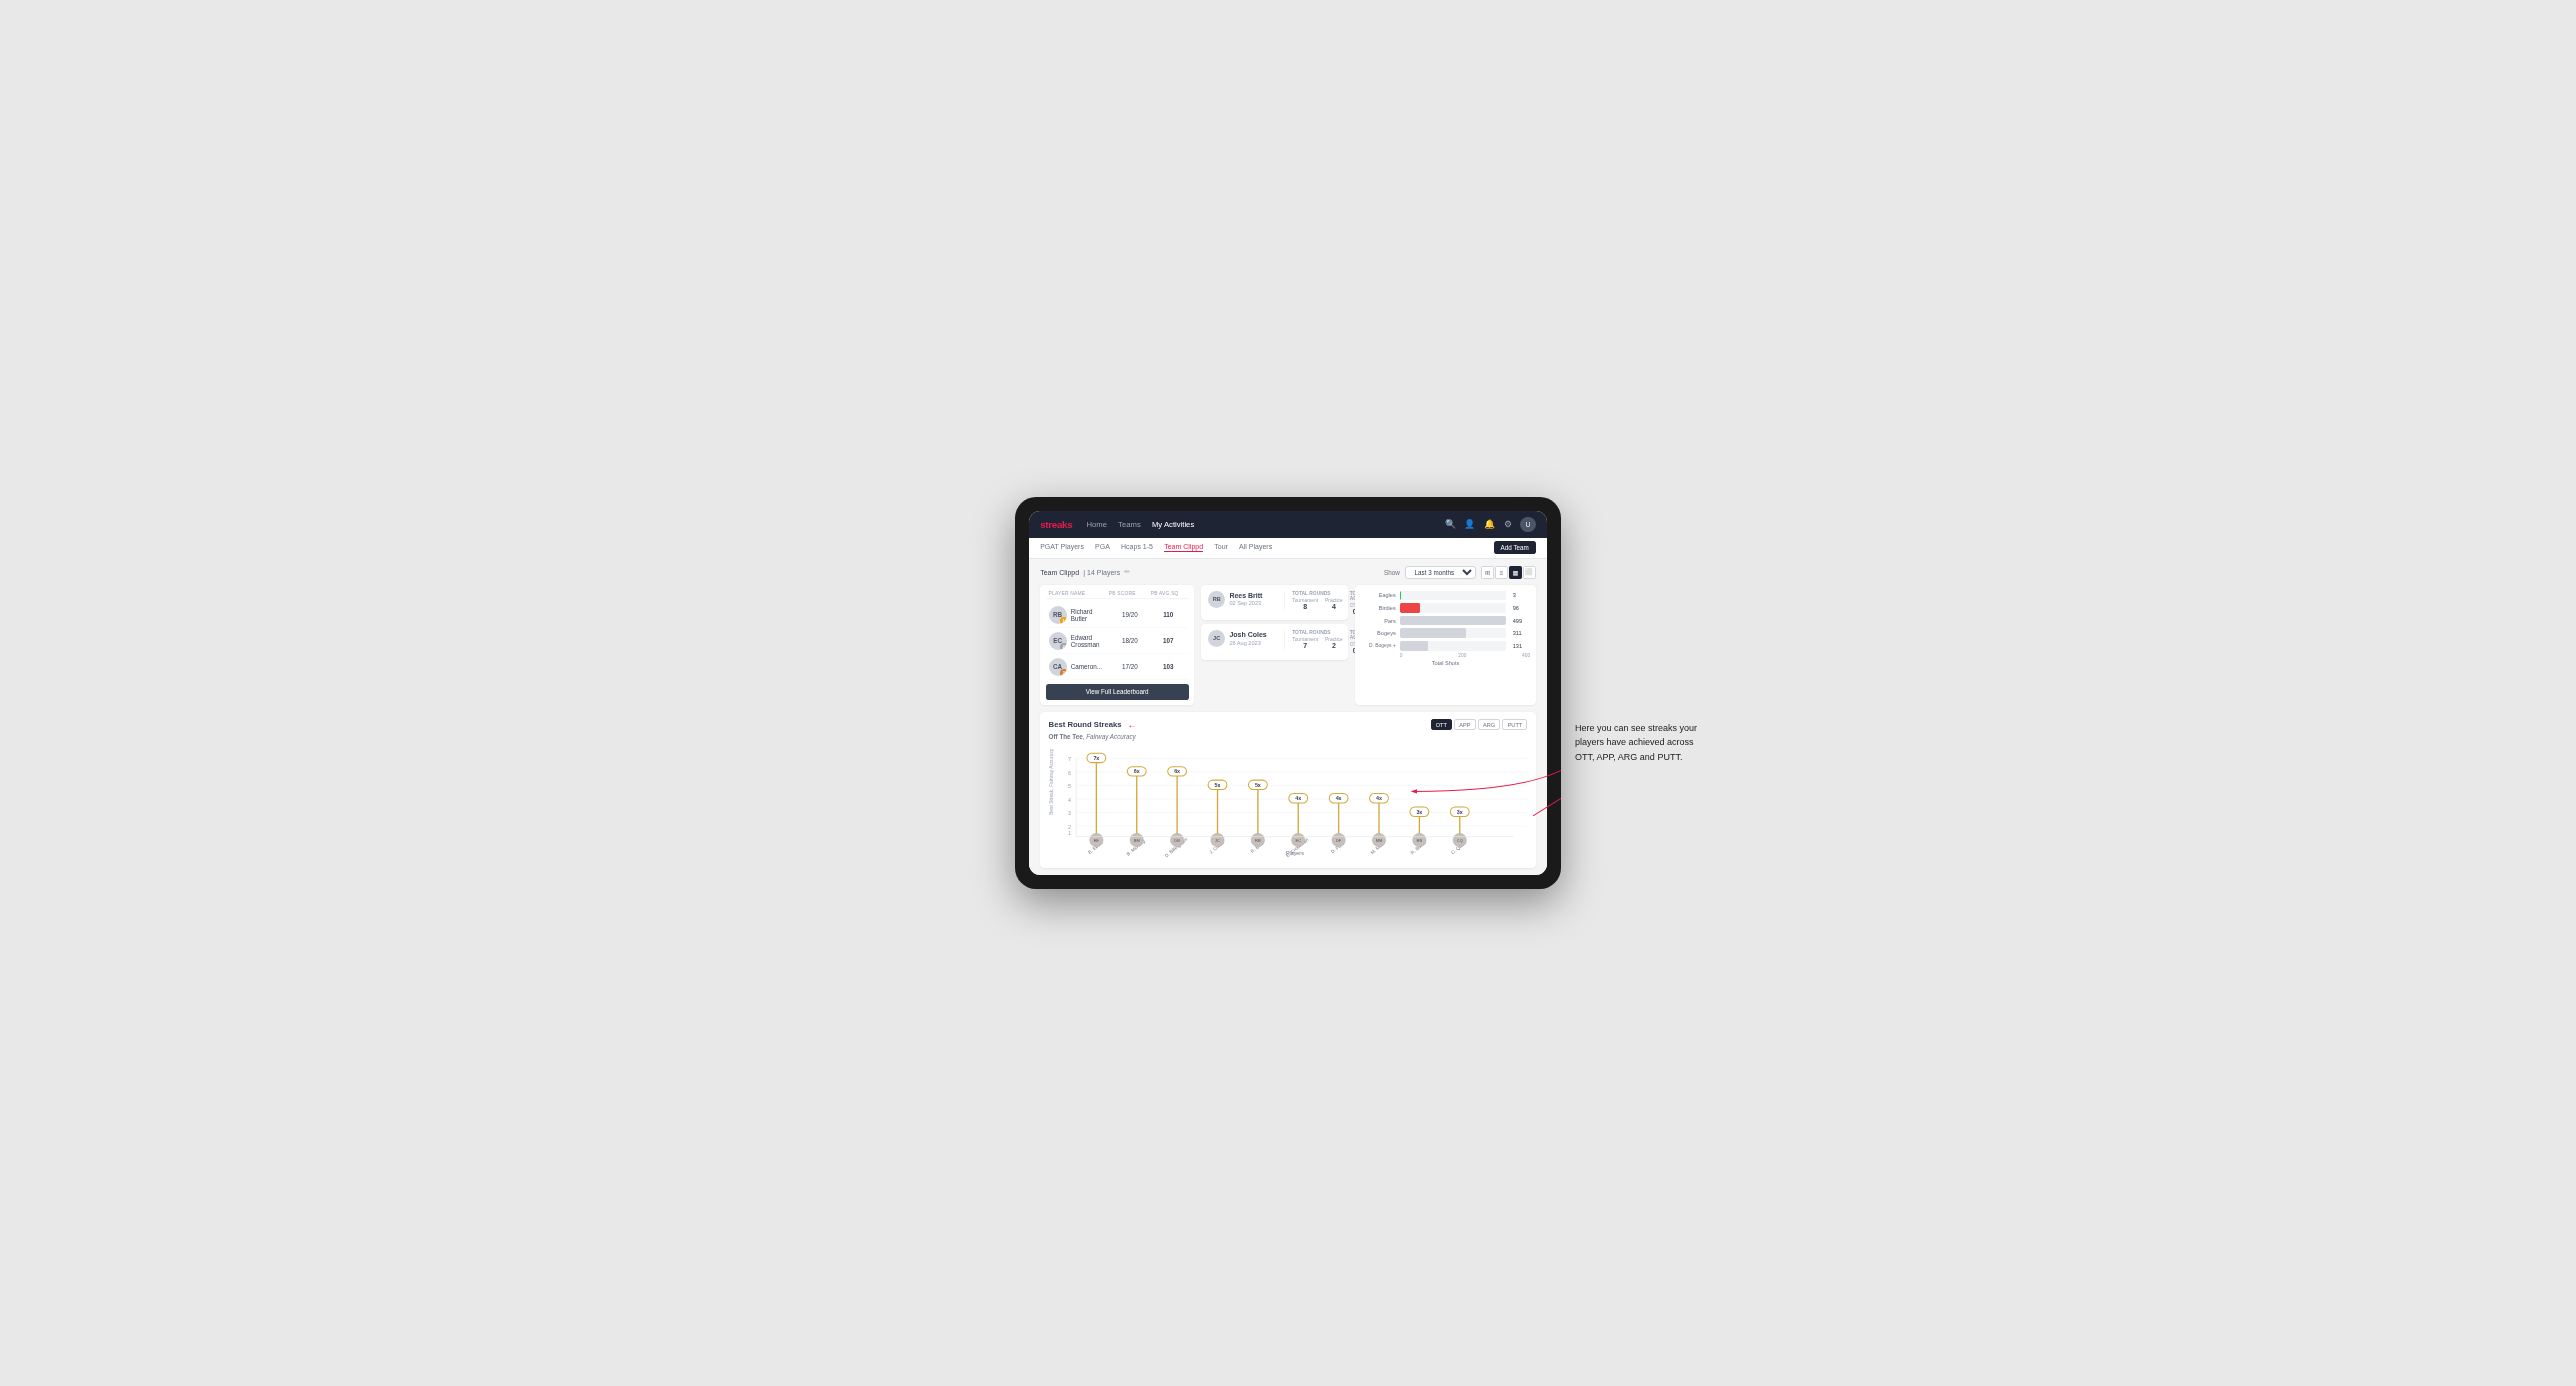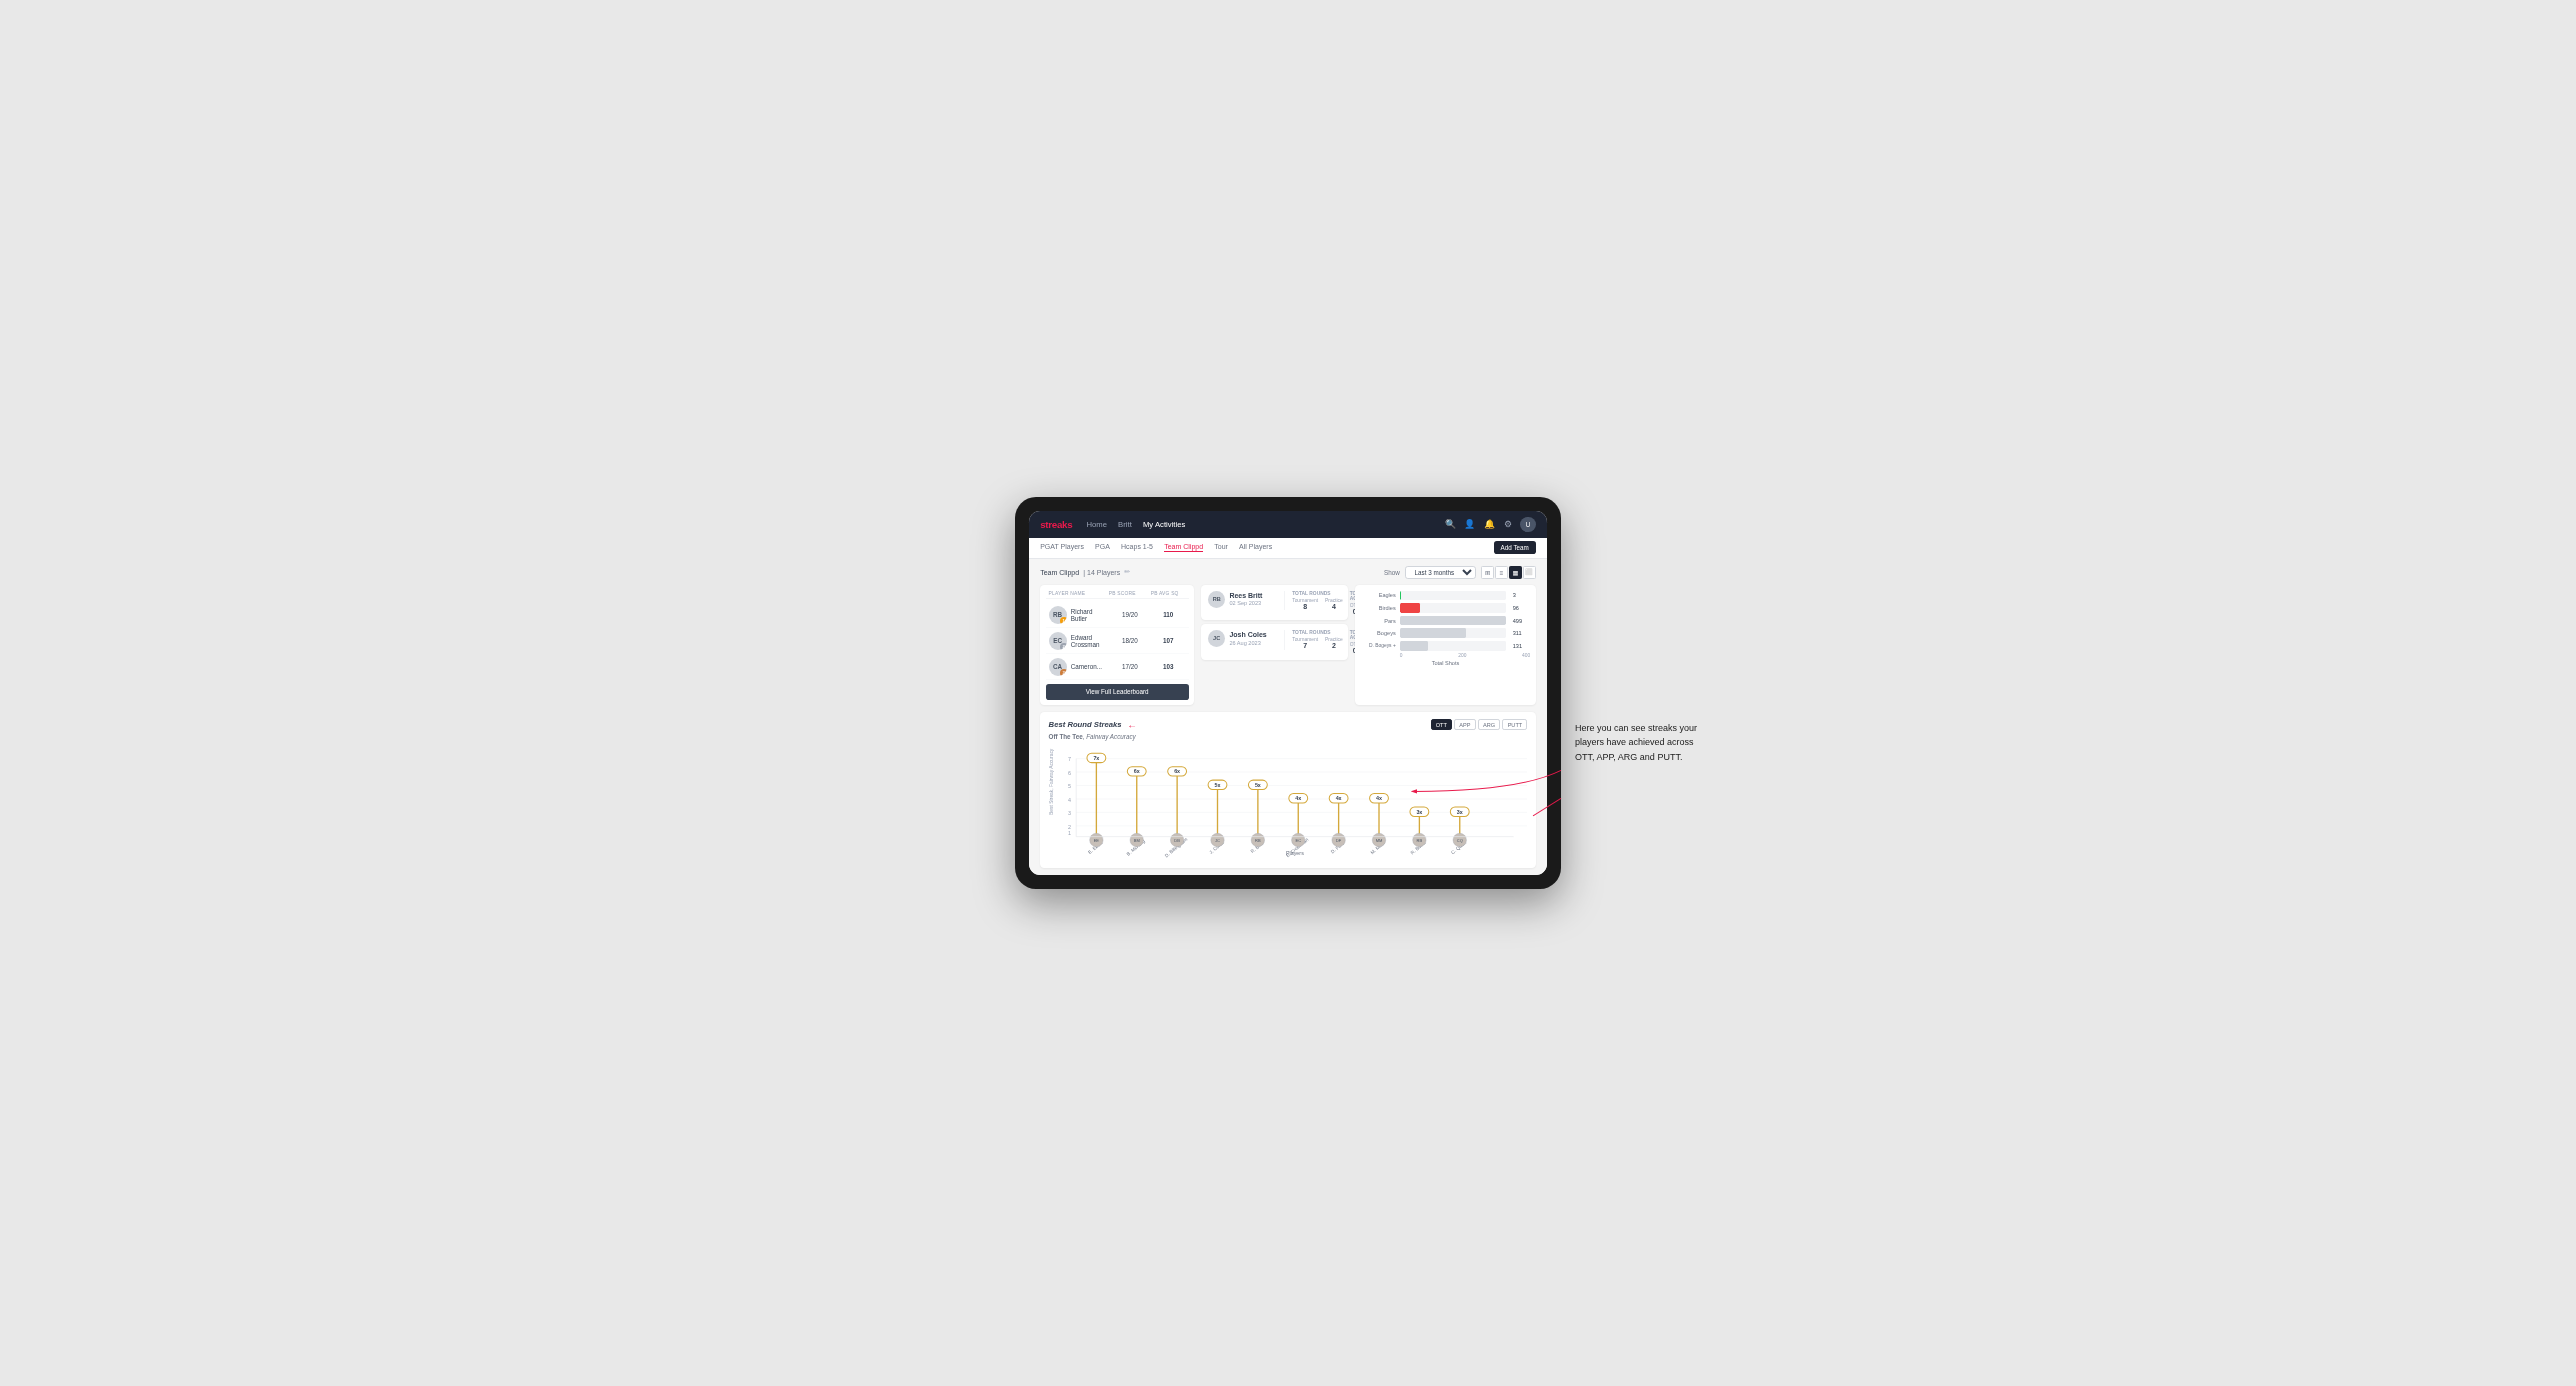--- a/index.html
+++ b/index.html
@@ -490,21 +490,20 @@
       margin-bottom: 2.8px;
     }
 
     .streaks-title {
       font-size: 7.7px;
       font-weight: 600;
       color: #374151;
       display: flex;
       align-items: center;
       gap: 5.6px;
-      font-style: italic;
     }
 
     .arrow-indicator {
       color: #e8194b;
       font-size: 11.2px;
     }
 
     .streak-filter-btns {
       display: flex;
       gap: 2.1px;
@@ -540,21 +539,21 @@
 <body>
 
 <div style="position: relative; display: inline-block;">
   <div class="tablet-frame">
     <div class="tablet-screen">
 
       <nav class="navbar">
         <span class="logo">streaks</span>
         <div class="nav-links">
           <span class="nav-link">Home</span>
-          <span class="nav-link">Britt</span>
+          <span class="nav-link">Teams</span>
           <span class="nav-link active">My Activities</span>
         </div>
         <div class="nav-actions">
           <span class="nav-icon">🔍</span>
           <span class="nav-icon">👤</span>
           <span class="nav-icon">🔔</span>
           <span class="nav-icon">⚙</span>
           <div class="avatar-btn">U</div>
         </div>
       </nav>

